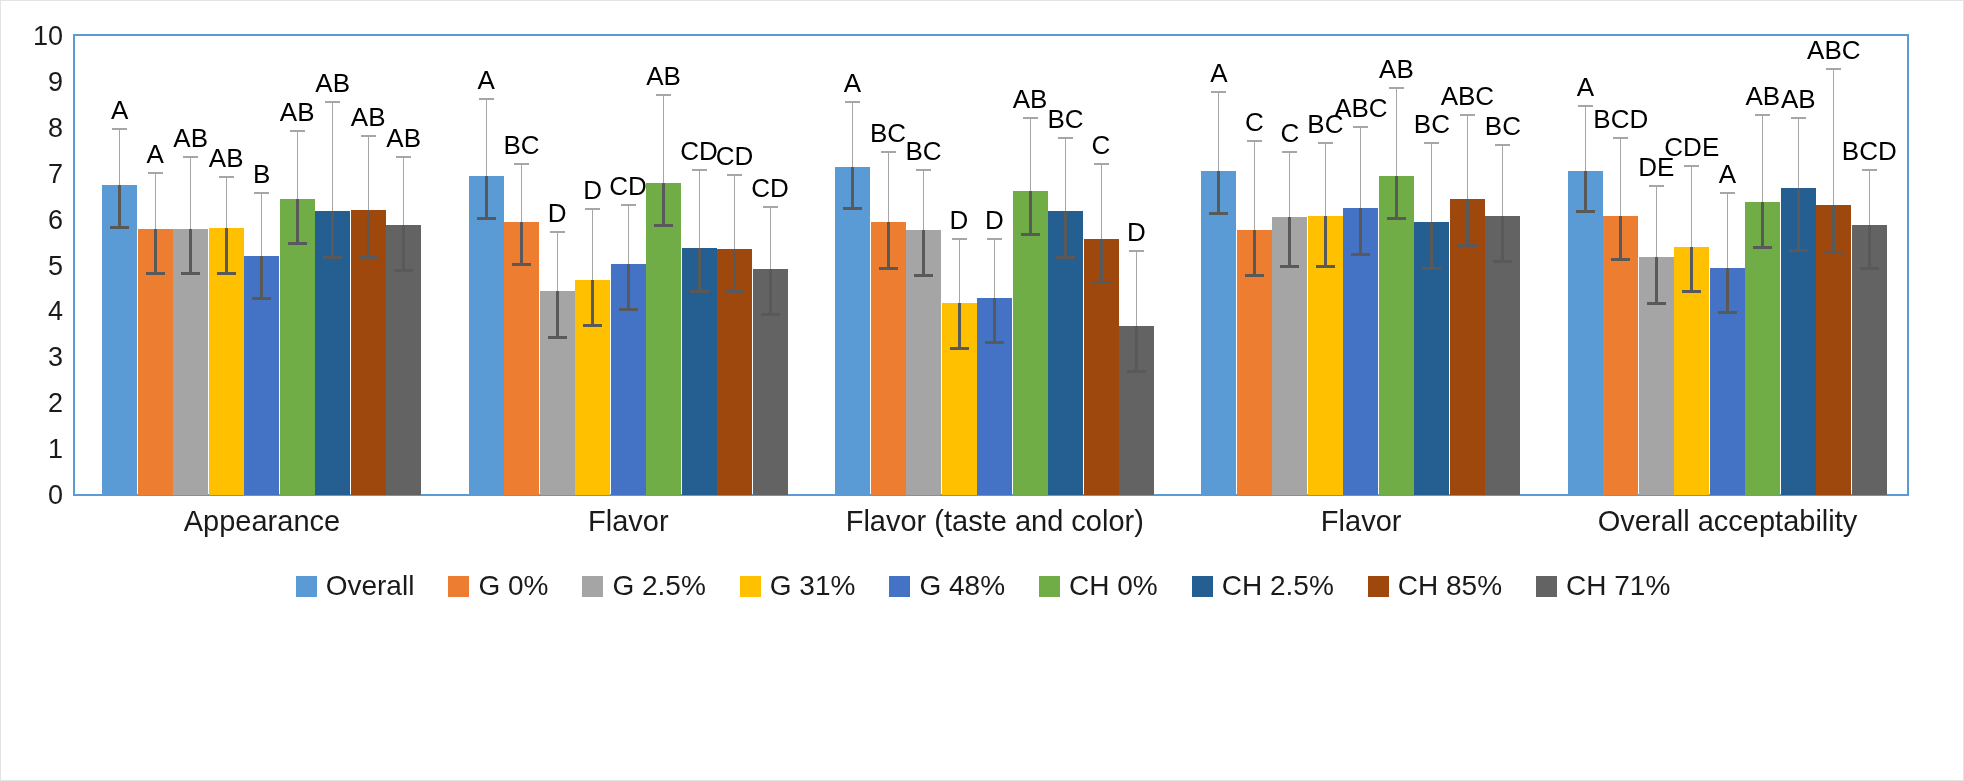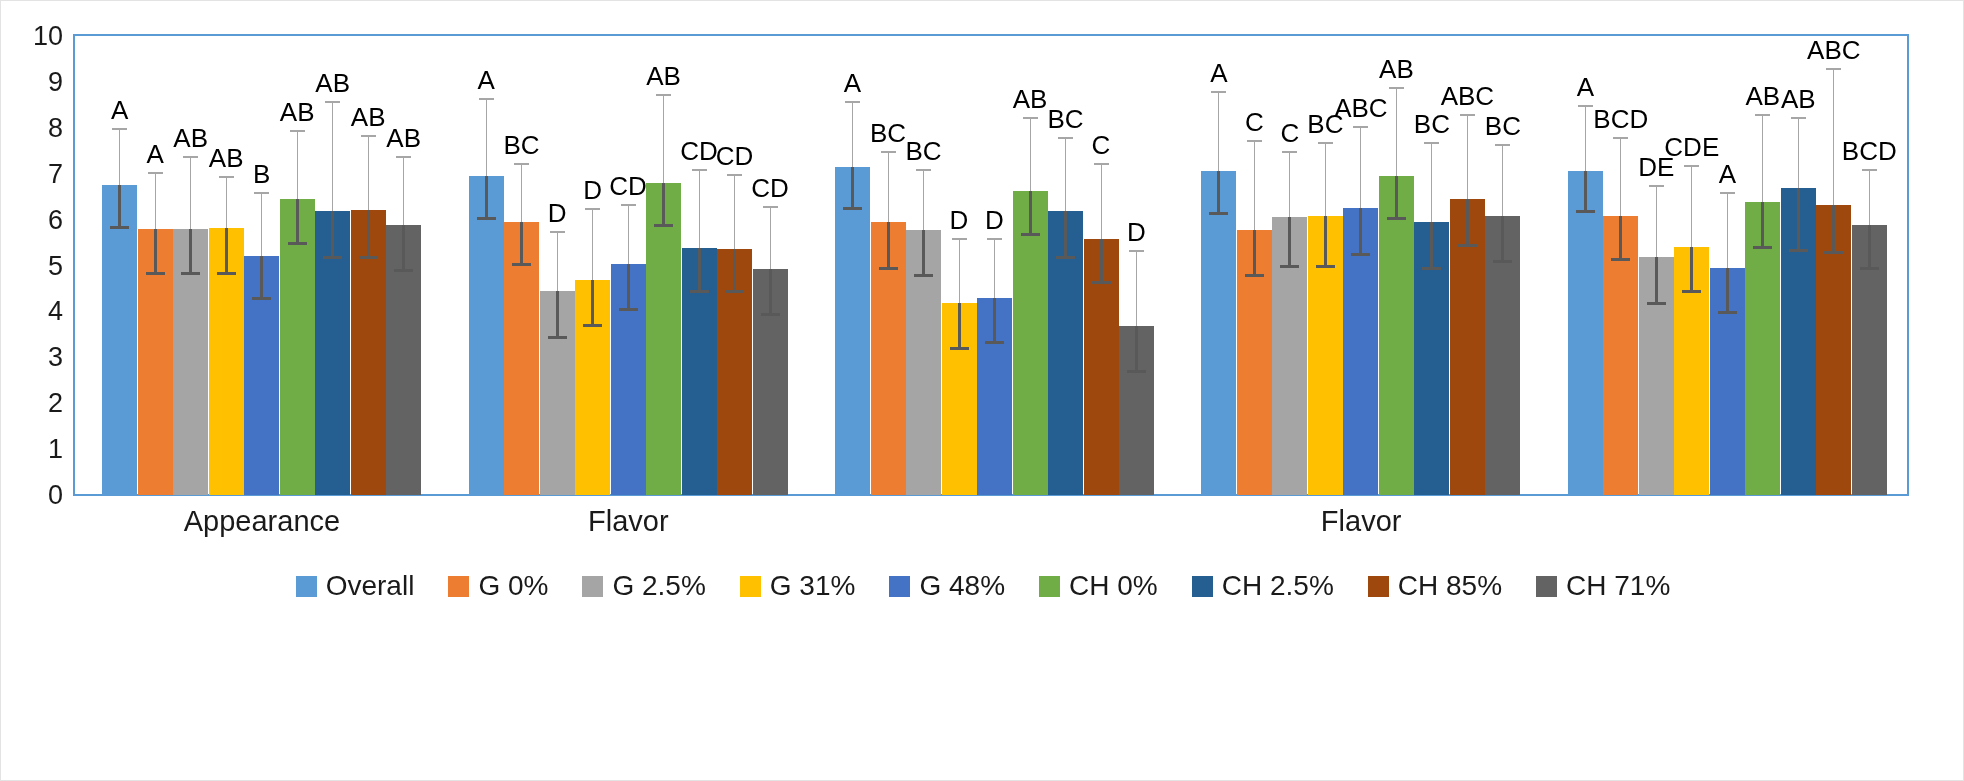--- a/index.html
+++ b/index.html
@@ -430,21 +430,23 @@
           <div class="err-lower" style="bottom: 224.91px; height: 44.982px;"></div>
           <div class="err-cap-bot" style="bottom: 224.91px;"></div>
           <div class="siglabel" style="left: 17.5px; bottom: 330.595px;">BCD</div>
         </div>
       </div>
     </div>
 
   <div id="cat-labels">
       <div class="catlab" style="left: 186.952px;">Appearance</div>
       <div class="catlab" style="left: 553.352px;">Flavor</div>
+      <div class="catlab" style="left: 919.752px;">Flavor (taste and color)</div>
       <div class="catlab" style="left: 1286.15px;">Flavor</div>
+      <div class="catlab" style="left: 1652.55px;">Overall acceptability</div>
     </div>
 
   <div id="legend">
       <div class="leg-item">
         <span class="leg-swatch" style="background: rgb(91, 155, 213);"></span>
         <span class="leg-text">Overall</span>
       </div>
       <div class="leg-item">
         <span class="leg-swatch" style="background: rgb(237, 125, 49);"></span>
         <span class="leg-text">G 0%</span>

